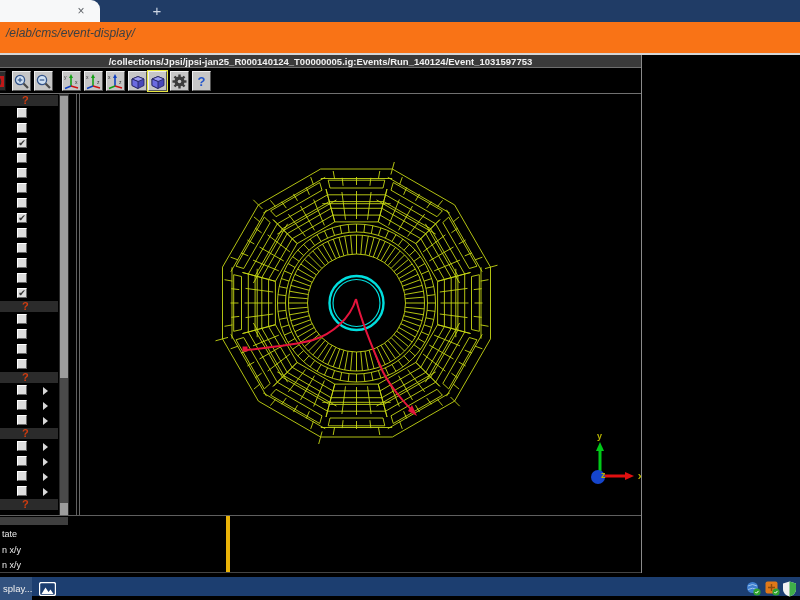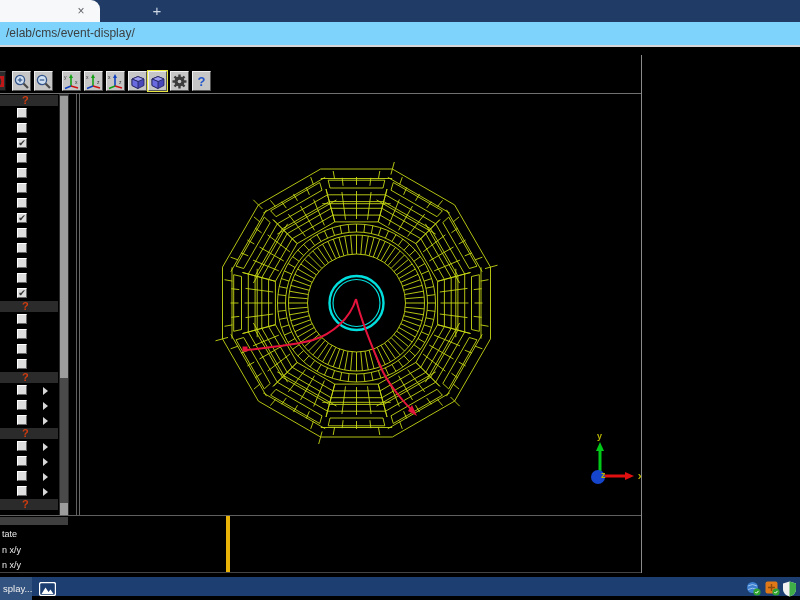--- a/index.html
+++ b/index.html
@@ -8,22 +8,22 @@
   .abs { position:absolute; }
 
   
   #tabbar { left:0; top:0; width:800px; height:22px; background:#203c66; }
   #active-tab { left:-52px; top:0; width:152px; height:22px; background:#f7f8f9;
                 border-radius:0 9px 0 0; }
   #tab-close { left:125px; top:3px; width:16px; height:16px; color:#5f6368;
                font-size:12px; line-height:16px; text-align:center; cursor:default; }
   #new-tab { left:148px; top:2px; width:18px; height:18px; color:#cdd6e4;
              font-size:15px; line-height:18px; text-align:center; }
-  #urlbar { left:0; top:22px; width:800px; height:25px; background:#7dd3fc;
-            border-bottom:2px solid #d6d6d6; }
+  #urlbar { left:0; top:22px; width:800px; height:33px; background:#f97316;
+            border-bottom:2px solid #d6d6d6;font-style:italic; }
   #url-text { left:6px; top:4px; font-size:12px; color:#3c4043; }
 
   
   #app { left:0; top:55px; width:642px; height:518px; background:#000;
          border-right:1px solid #8a8a8a; }
   #titlebar { left:0; top:0; width:641px; height:13px; background:#3a3a3a;
               border-bottom:1px solid #6e6e6e; }
   #title-text { width:100%; text-align:center; color:#f2f2f2; font-size:9.5px;
                 font-weight:bold; line-height:13px; white-space:nowrap; }
   #toolbar { left:0; top:14px; width:641px; height:25px; background:#000;
@@ -82,20 +82,23 @@
   <div class="abs" id="active-tab">
     <div class="abs" id="tab-close">×</div>
   </div>
   <div class="abs" id="new-tab">+</div>
 </div>
 <div class="abs" id="urlbar">
   <div class="abs" id="url-text">/elab/cms/event-display/</div>
 </div>
 
 <div class="abs" id="app">
+  <div class="abs" id="titlebar">
+    <div id="title-text">/collections/Jpsi/jpsi-jan25_R000140124_T00000005.ig:Events/Run_140124/Event_1031597753</div>
+  </div>
 
   <div class="abs" id="toolbar">
       <div class="tbtn dark" style="left: -13px;">
         <svg width="17" height="17" viewBox="0 0 17 17">
           <path d="M10,3 Q16,8 11,14 L16,14 L16,3 Z" fill="#c01818"></path>
         </svg>
       </div>
       <div class="tbtn" style="left: 12px;">
         <svg width="17" height="17" viewBox="0 0 17 17">
   <circle cx="7" cy="7" r="4.6" fill="#cfe0f2" stroke="#35558a" stroke-width="1.3"></circle>

